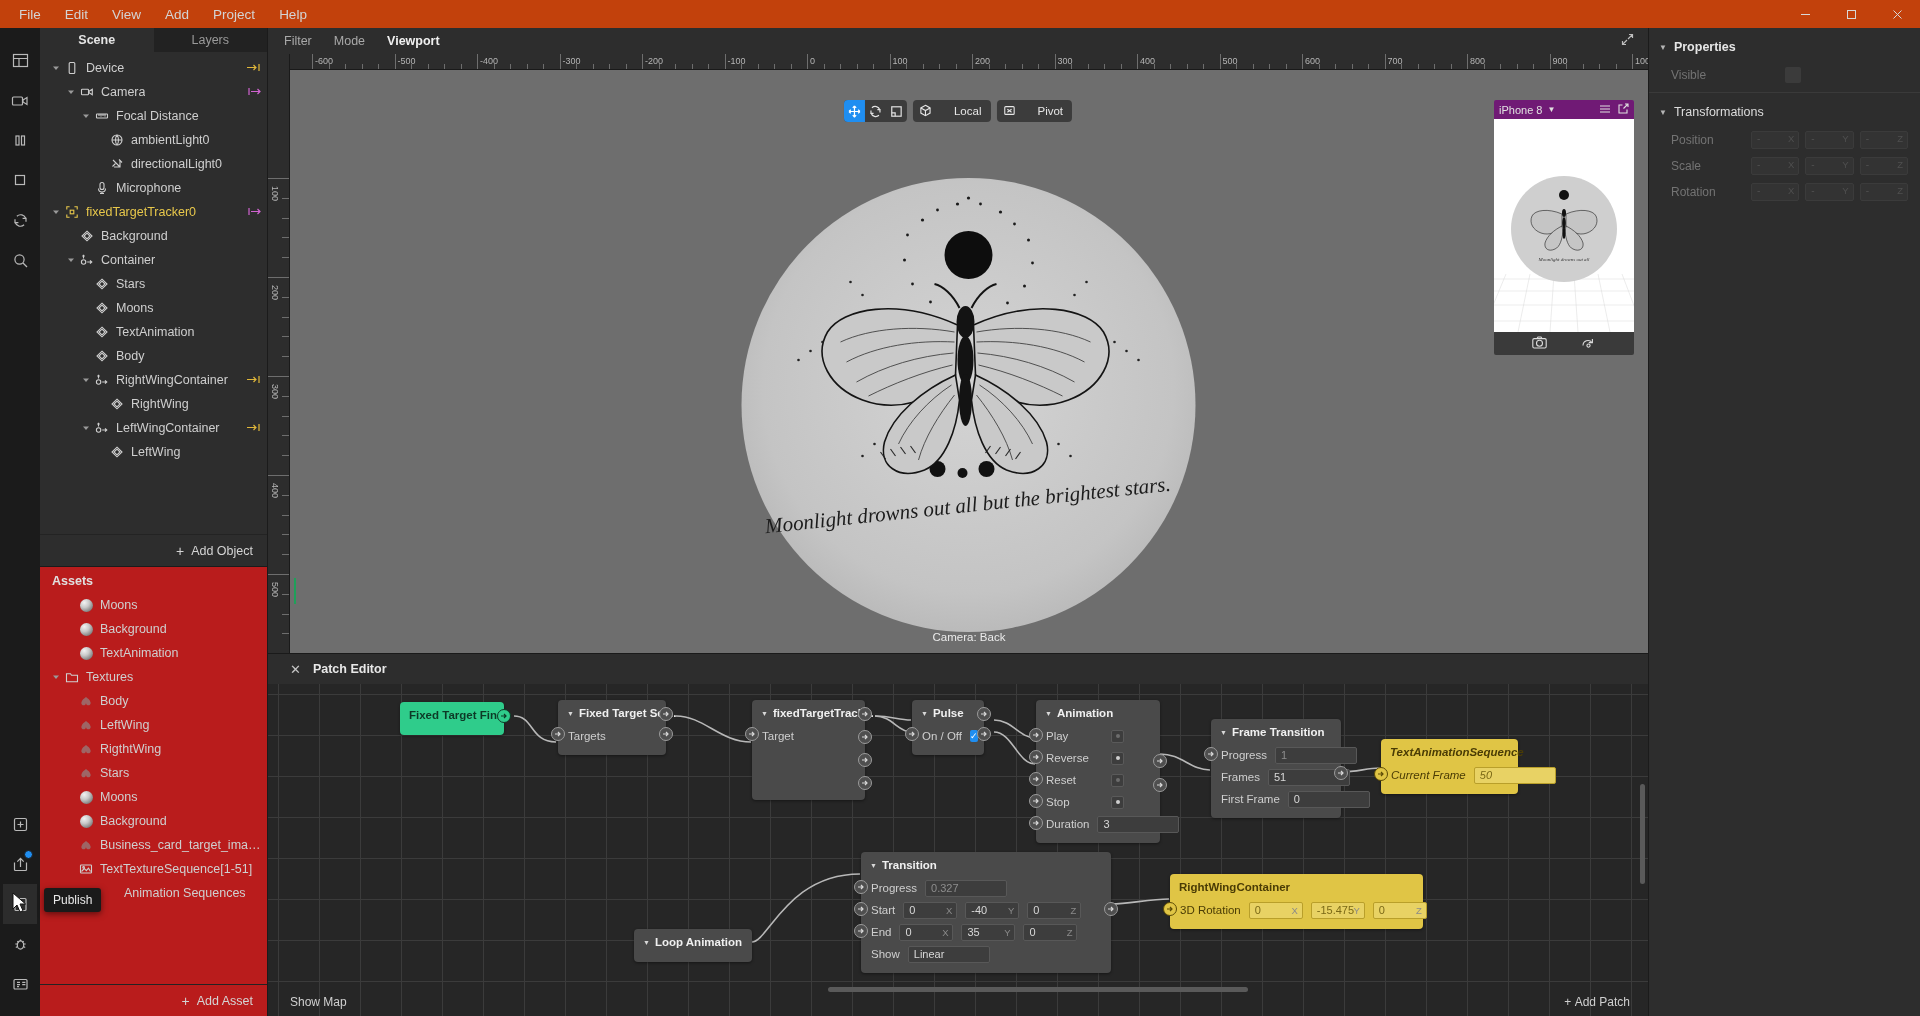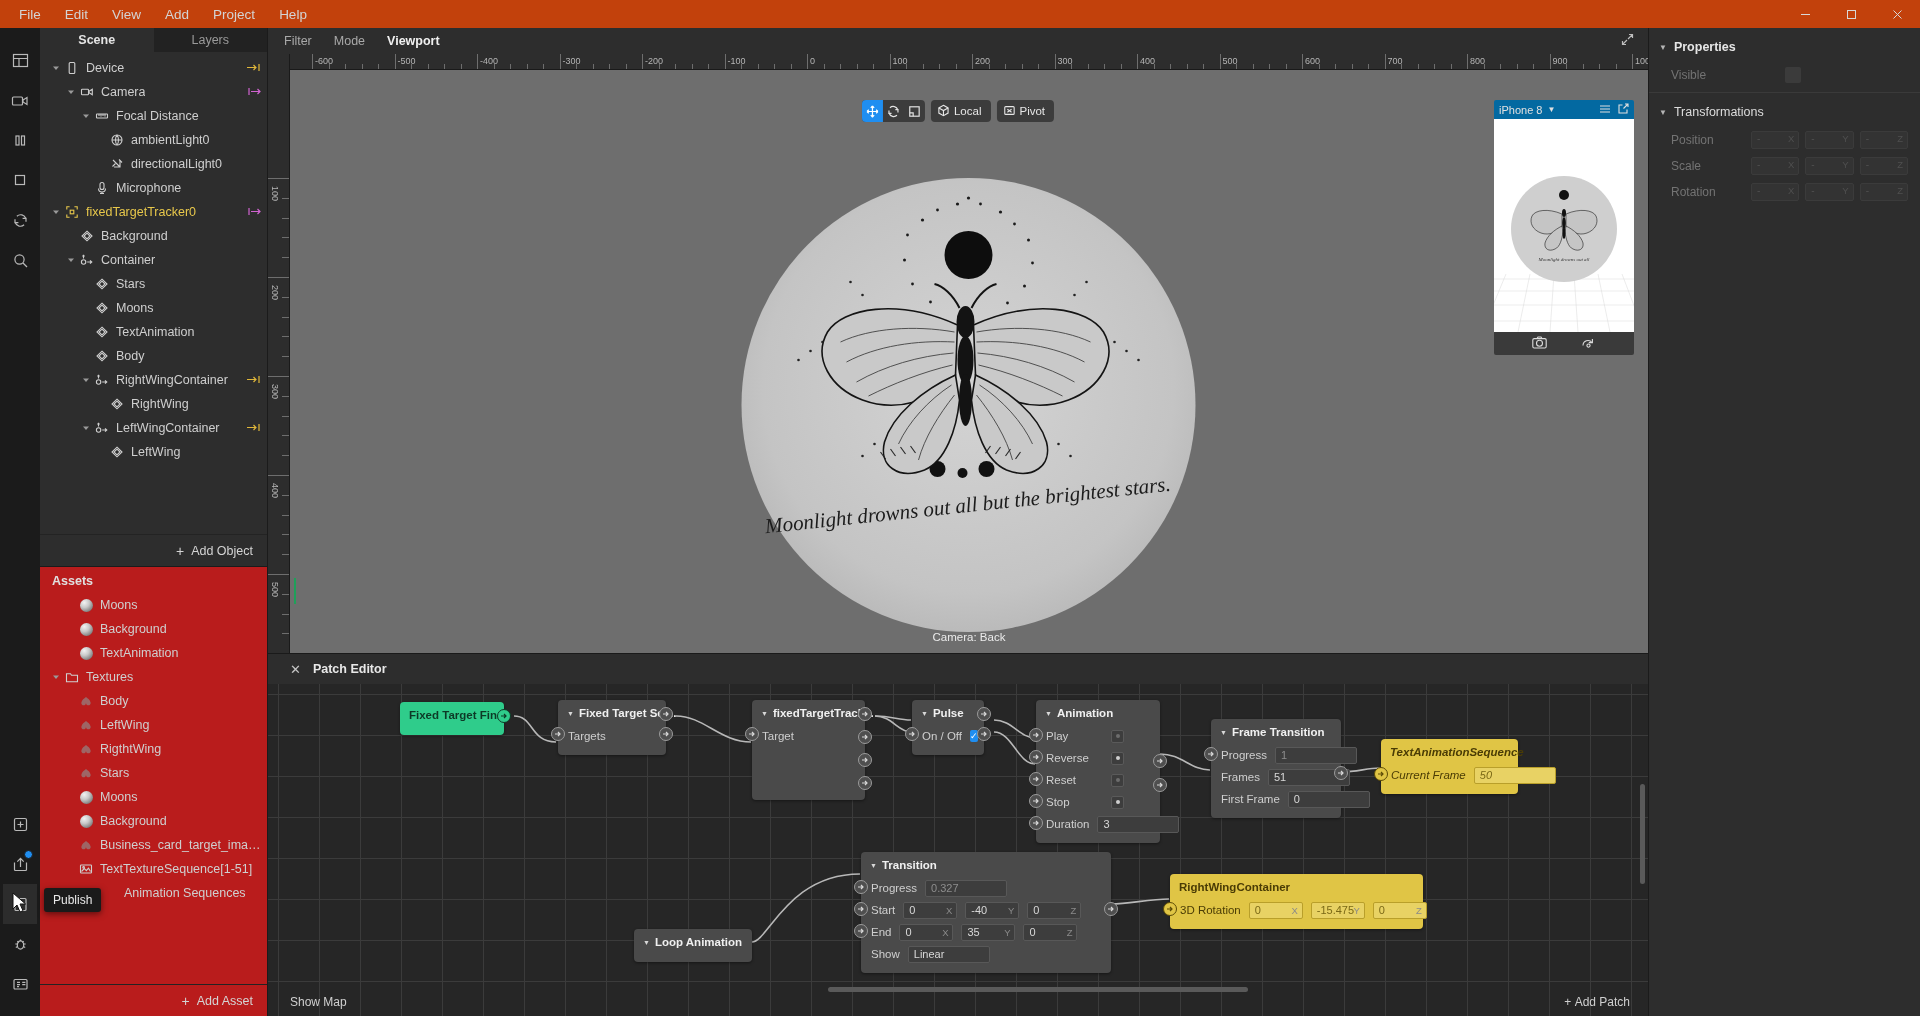--- a/index.html
+++ b/index.html
@@ -89,26 +89,26 @@
                overflow:hidden; }
   .cam-label { position:absolute; bottom:10px; left:0; right:0; text-align:center;
                font-size:11.5px; color:#ebebeb; }
 
   .gizmo-bar { position:absolute; top:46px; left:50%; transform:translateX(-50%);
                display:flex; gap:6px; z-index:6; }
   .gz-group { display:flex; background:#3c3c3c; border-radius:4px; overflow:hidden; }
   .gz { width:21px; height:22px; display:flex; align-items:center; justify-content:center;
         color:#e2e2e2; cursor:pointer; }
   .gz.on { background:#1f8ef1; color:#fff; }
-  .gz-pill { display:flex; align-items:center; gap:4px; background:#3c3c3c; border-radius:4px;
+  .gz-pill { display:flex; align-items:center; gap:22px; background:#3c3c3c; border-radius:4px;
              padding:0 9px 0 6px; height:22px; color:#e6e6e6; font-size:11.5px; cursor:pointer; }
 
   
   .devpane { position:absolute; right:14px; top:46px; width:140px; z-index:7; }
-  .dev-head { height:19px; background:#0369a1; display:flex; align-items:center; padding:0 5px;
+  .dev-head { height:19px; background:#701a75; display:flex; align-items:center; padding:0 5px;
               font-size:11px; color:#e0e0e0; border-radius:2px 2px 0 0; }
   .dev-head .caretd { margin-left:5px; font-size:8px; }
   .dev-head .sp { flex:1; }
   .dev-head .ic { margin-left:7px; cursor:pointer; }
   .dev-screen { height:213px; background:#fff; position:relative; overflow:hidden; }
   .dev-foot { height:23px; background:#3a3a3a; display:flex; align-items:center;
               justify-content:center; gap:34px; border-radius:0 0 2px 2px; color:#dcdcdc; }
 
   
   .patch { flex:1 1 auto; background:#262626; position:relative; border-top:1px solid #1a1a1a;

